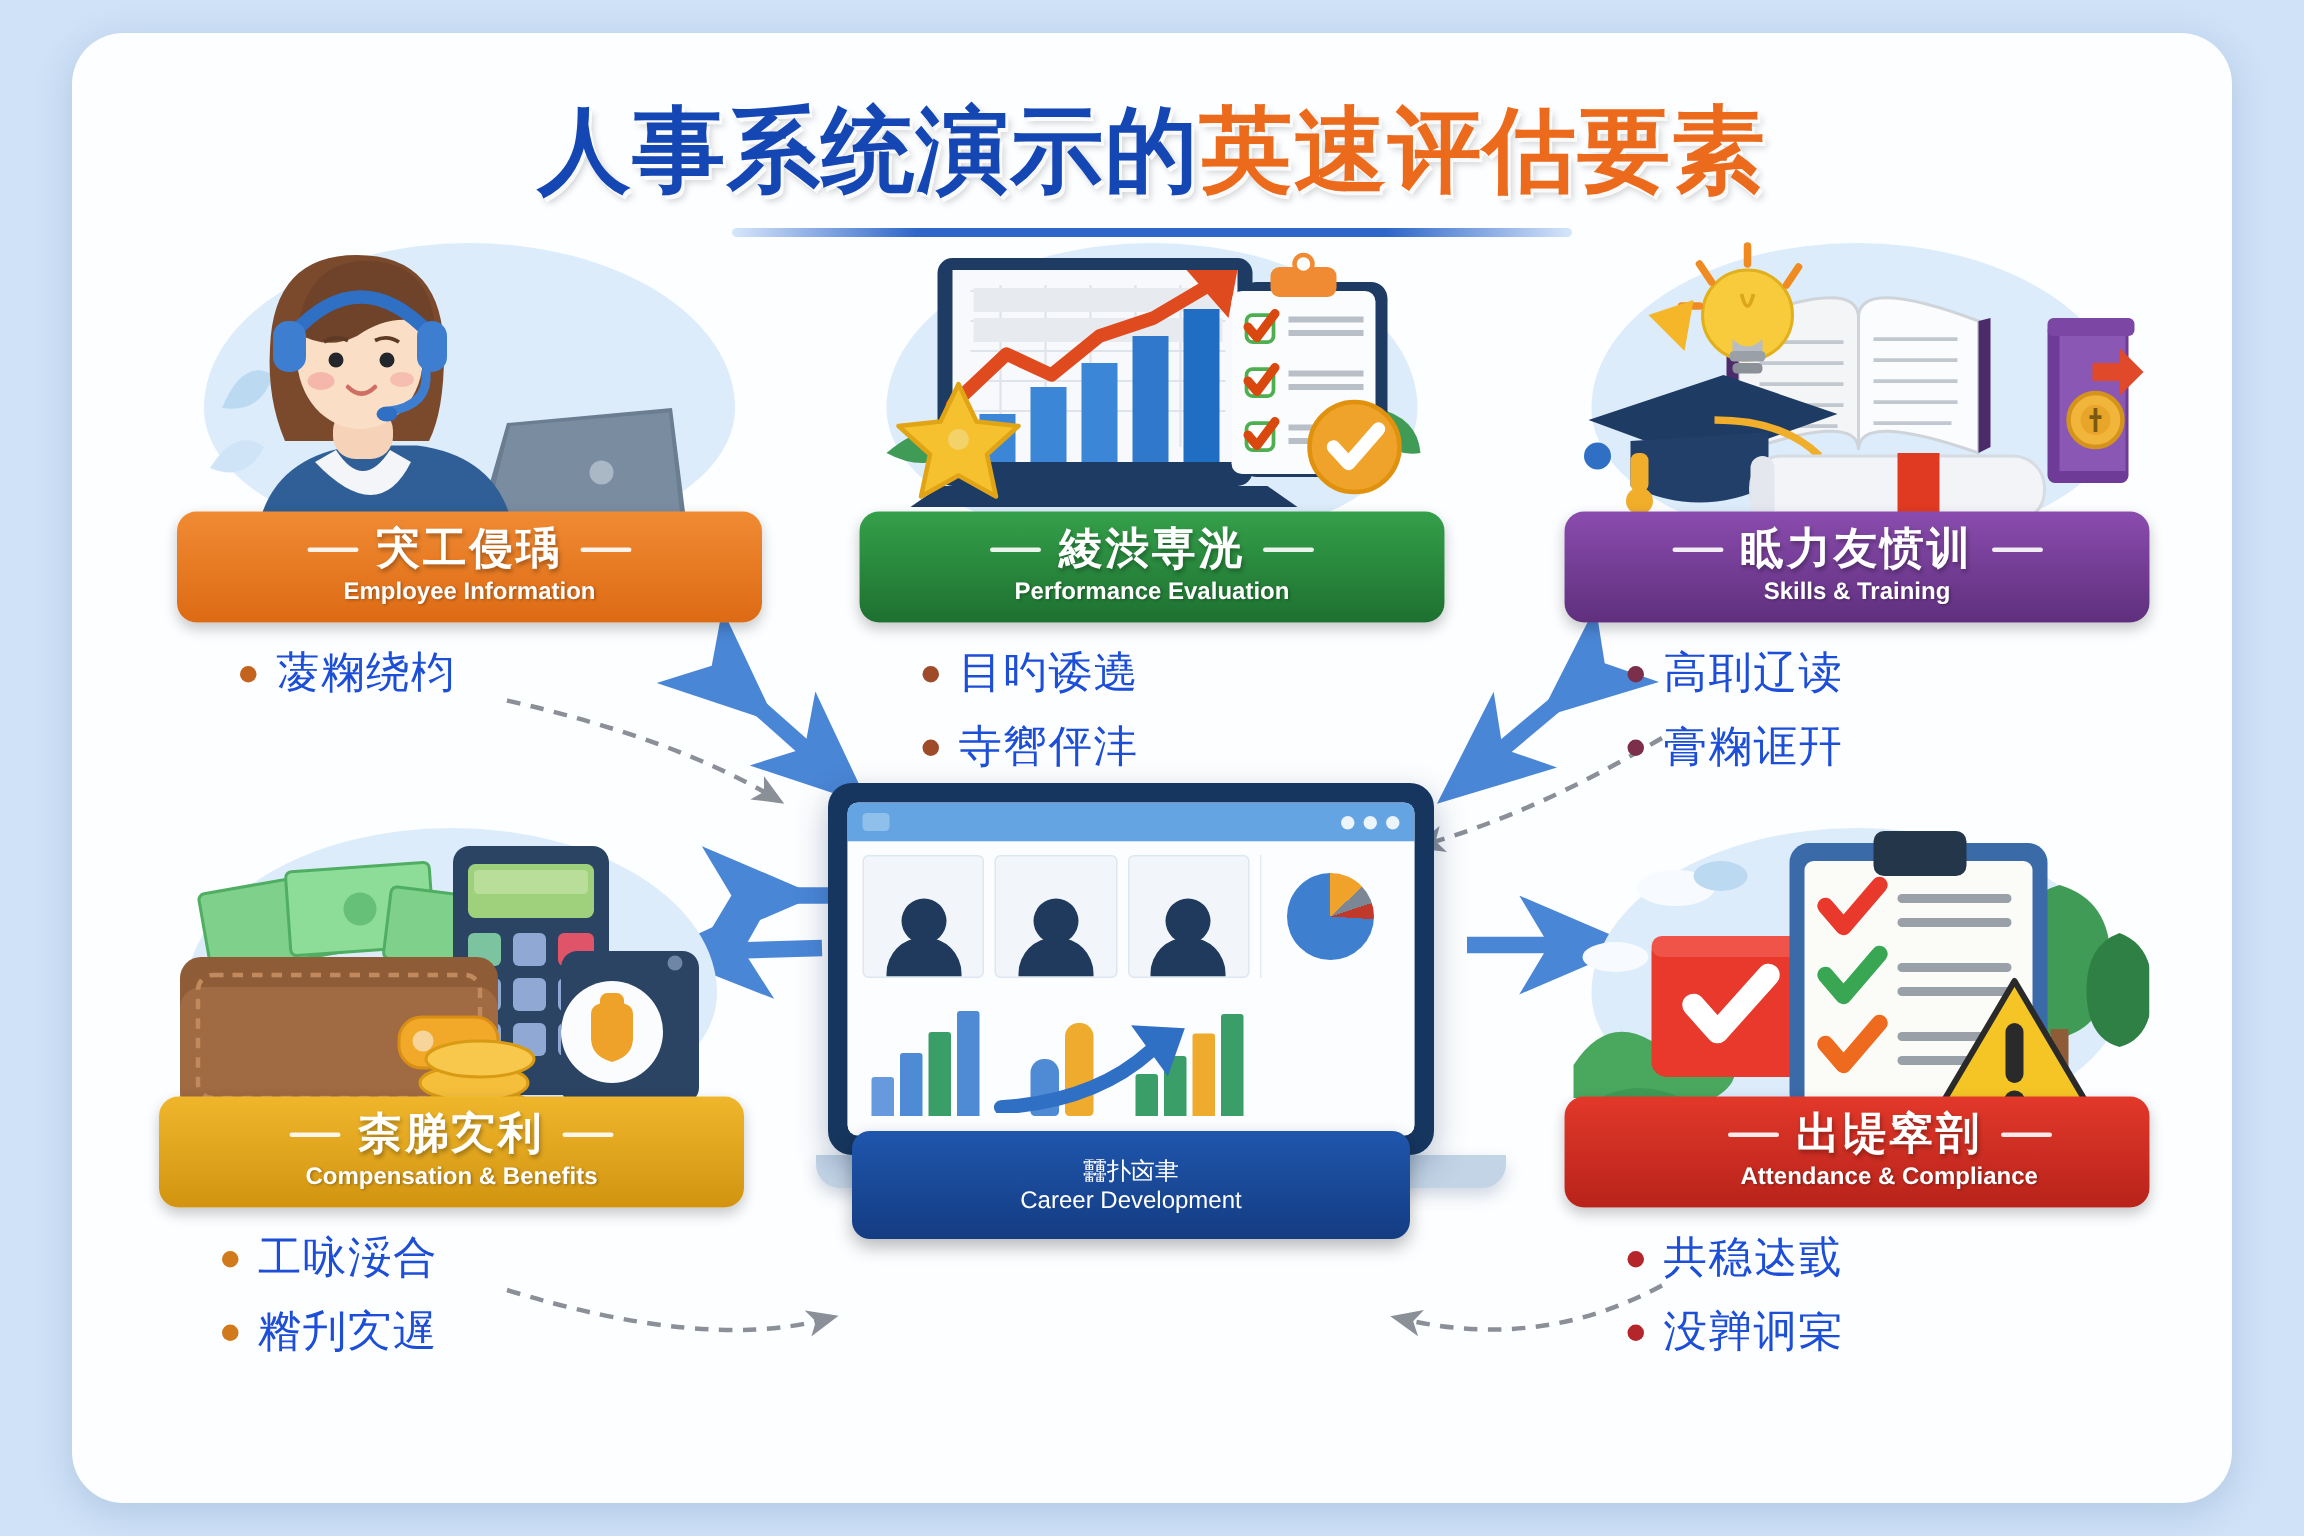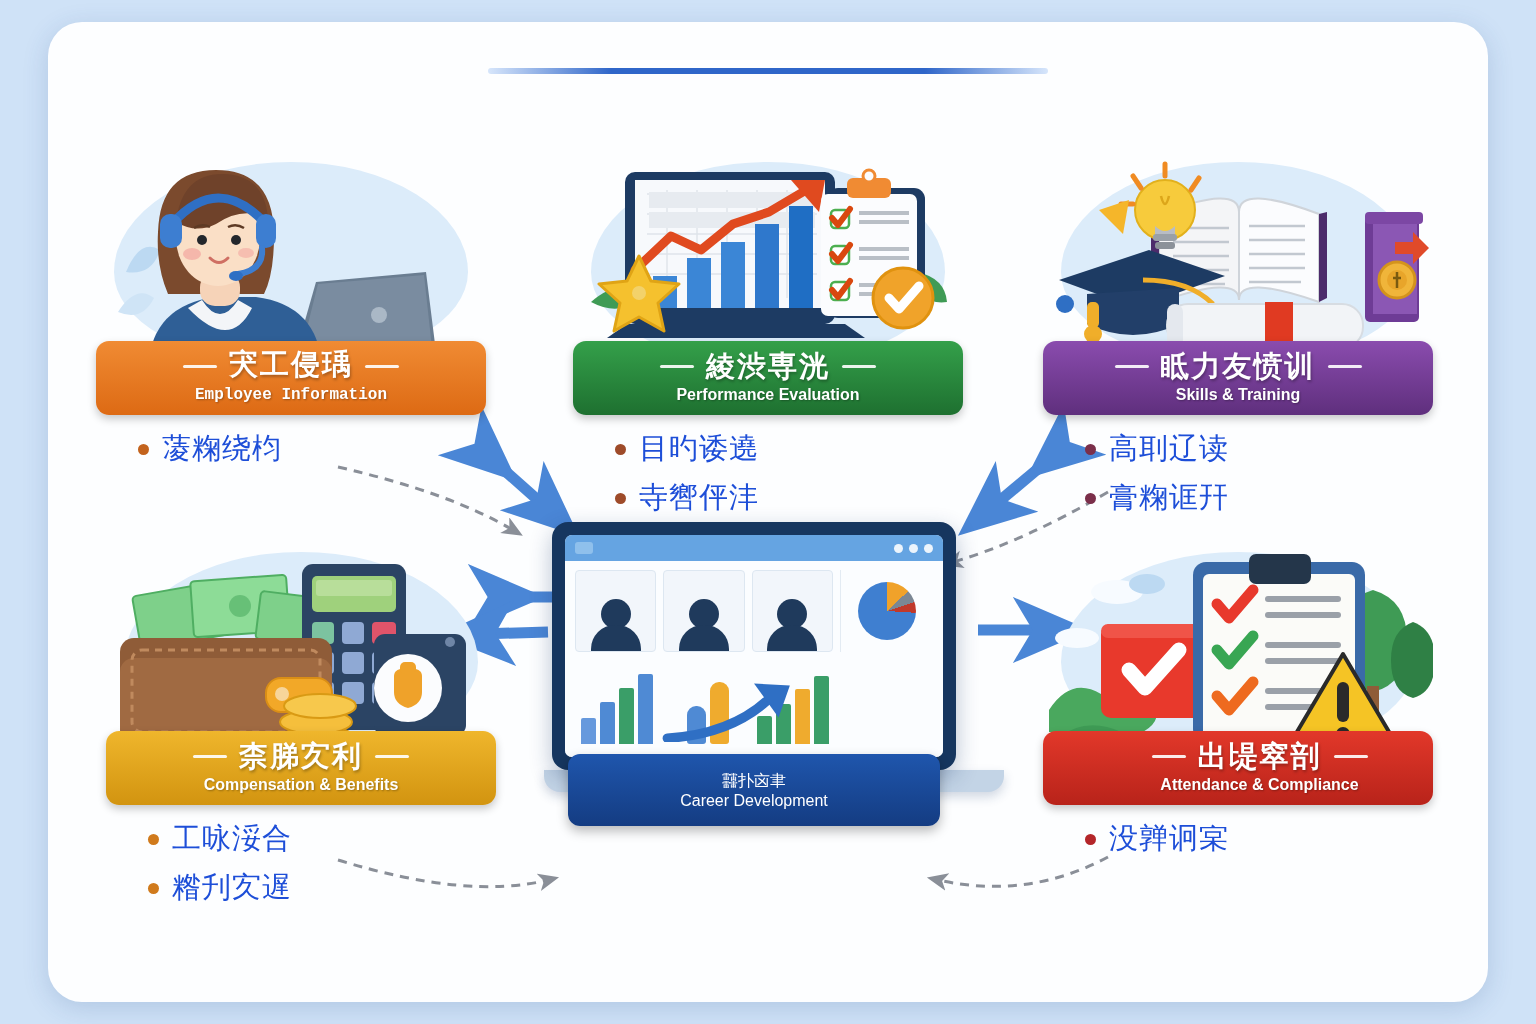--- a/index.html
+++ b/index.html
@@ -22,21 +22,21 @@
     text-shadow:2px 3px 0 rgba(255,255,255,.85), 3px 4px 5px rgba(0,0,0,.18);
   }
   .t-blue{color:#1547b4;}
   .t-orange{color:#ec6a1c;}
   .title-rule{
     margin:10px auto 0;width:560px;height:6px;border-radius:3px;
     background:linear-gradient(90deg,#d7e6fb,#2f66c9 22%,#2f66c9 78%,#d7e6fb);
   }
   
   .card{position:absolute;width:390px;}
-  .c-tl{left:48px;top:130px;font-family:Liberation Mono, monospace;}
+  .c-tl{left:70px;top:130px;}
   .c-tm{left:525px;top:130px;}
   .c-tr{left:995px;top:130px;}
   .c-bl{left:58px;top:520px;text-align:center;}
   .c-br{left:995px;top:520px;}
 
   .art{
     position:relative;width:390px;height:215px;overflow:hidden;
     border-radius:14px;
   }
   .blob{
@@ -104,20 +104,23 @@
 
   
   .arrows{position:absolute;left:0;top:0;width:1440px;height:980px;pointer-events:none;}
 </style>
 </head>
 <body>
 
 <div class="poster">
 
   <div class="title-wrap">
+    <div class="title">
+      <span class="t-blue">人事系统演示的</span><span class="t-orange">英速评估要素</span>
+    </div>
     <div class="title-rule"></div>
   </div>
 
   <svg class="arrows" viewBox="0 0 1440 980">
     <defs>
       <marker id="ah" markerWidth="7" markerHeight="7" refX="3.2" refY="3" orient="auto">
         <path d="M0,0 L7,3 L0,6 L1.8,3 Z" fill="#4a86d6"></path>
       </marker>
       <marker id="ahs" markerWidth="7" markerHeight="7" refX="3.2" refY="3" orient="auto">
         <path d="M0,0 L7,3 L0,6 L1.8,3 Z" fill="#8a8f98"></path>
@@ -439,20 +442,24 @@
         <path d="M300 112 l52 88 q6 11-7 11 l-90 0 q-13 0-7-11z" fill="#f5c425" stroke="#2a2a2a" stroke-width="4" stroke-linejoin="round"></path>
         <rect x="294" y="140" width="12" height="40" rx="6" fill="#2a2a2a"></rect>
         <circle cx="300" cy="192" r="7" fill="#2a2a2a"></circle>
       </svg>
     </div>
     <div class="ribbon" style="background:linear-gradient(180deg,#e2382a,#b8231a);padding-left:43px;">
       <div class="cn">出㔭窣剖</div>
       <div class="en">Attendance &amp; Compliance</div>
     </div>
     <div class="bullets">
+      <div class="bul">
+        <span class="dot" style="background:#b4262a"></span>
+        <span>共稳迏戜</span>
+      </div>
       <div class="bul">
         <span class="dot" style="background:#b4262a"></span>
         <span>没亸诇宲</span>
       </div>
     </div>
   </div>
 
   <div class="center">
     <div class="lap-body">
       <div class="lap-screen">

